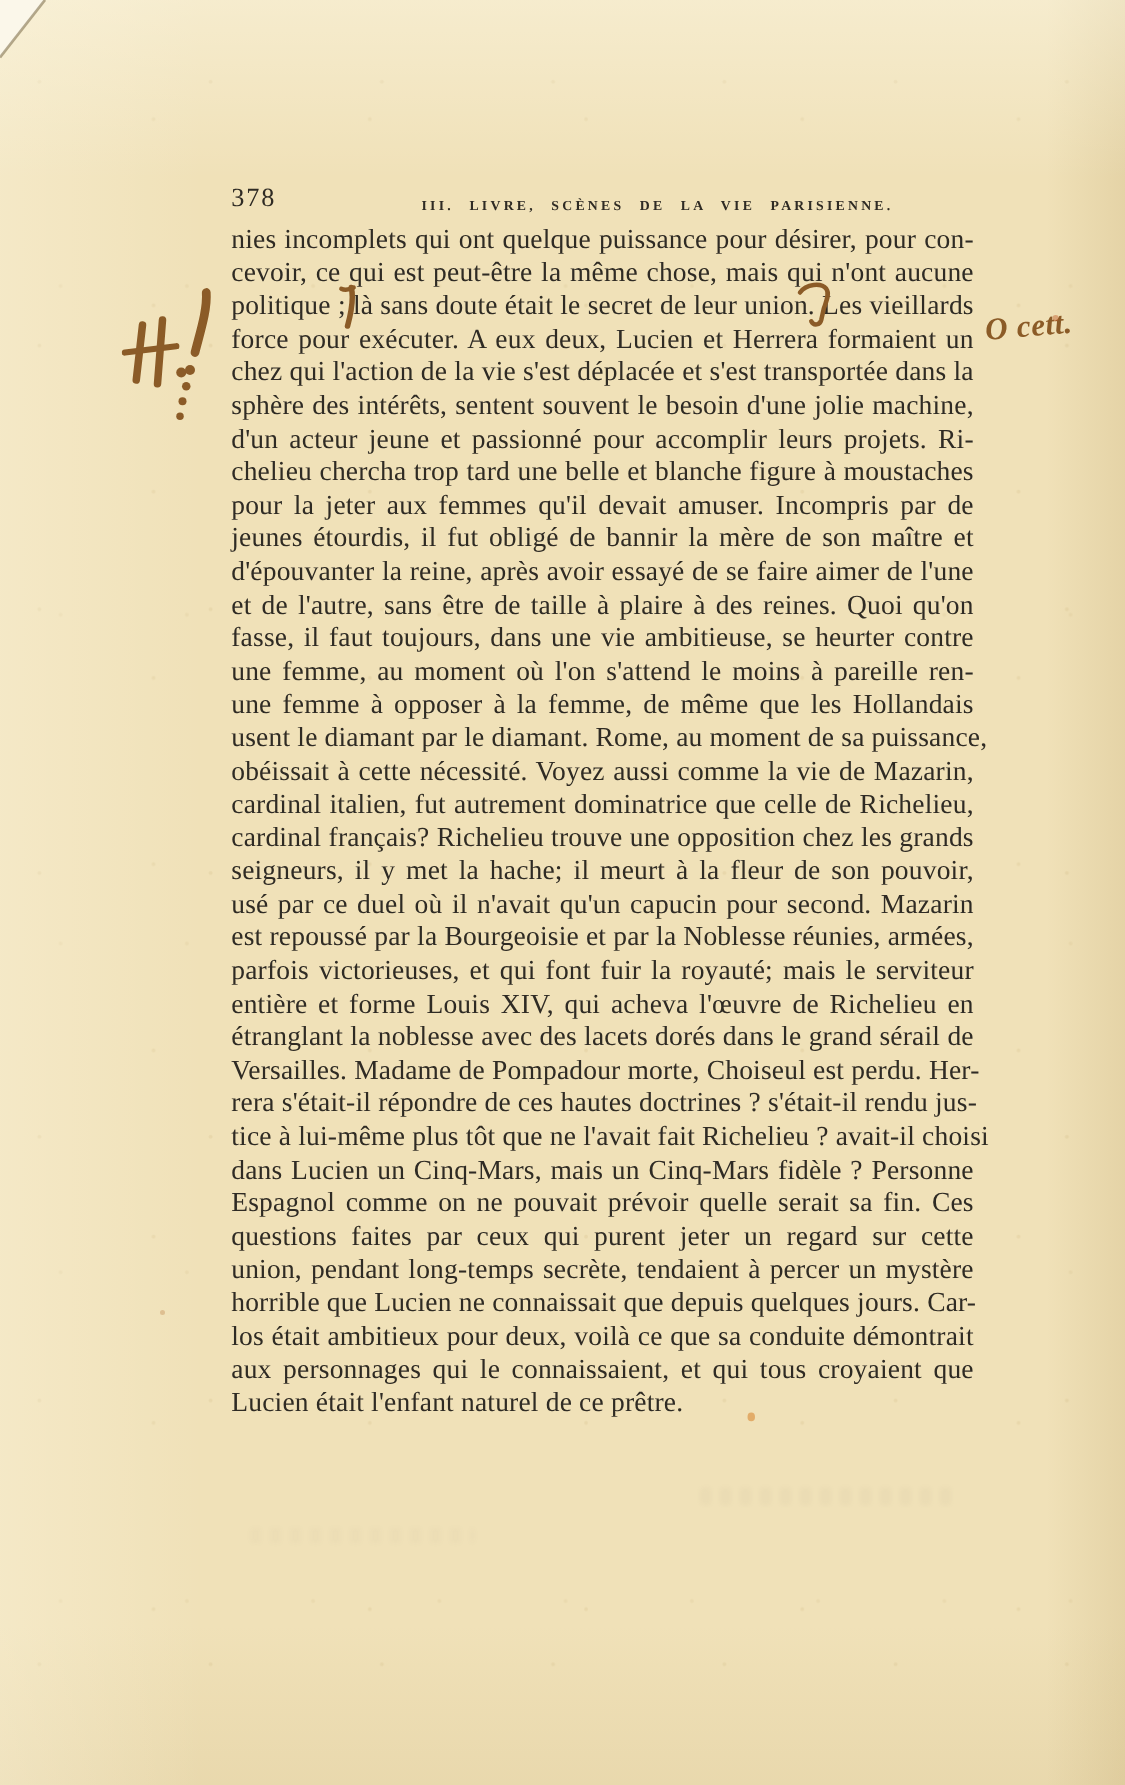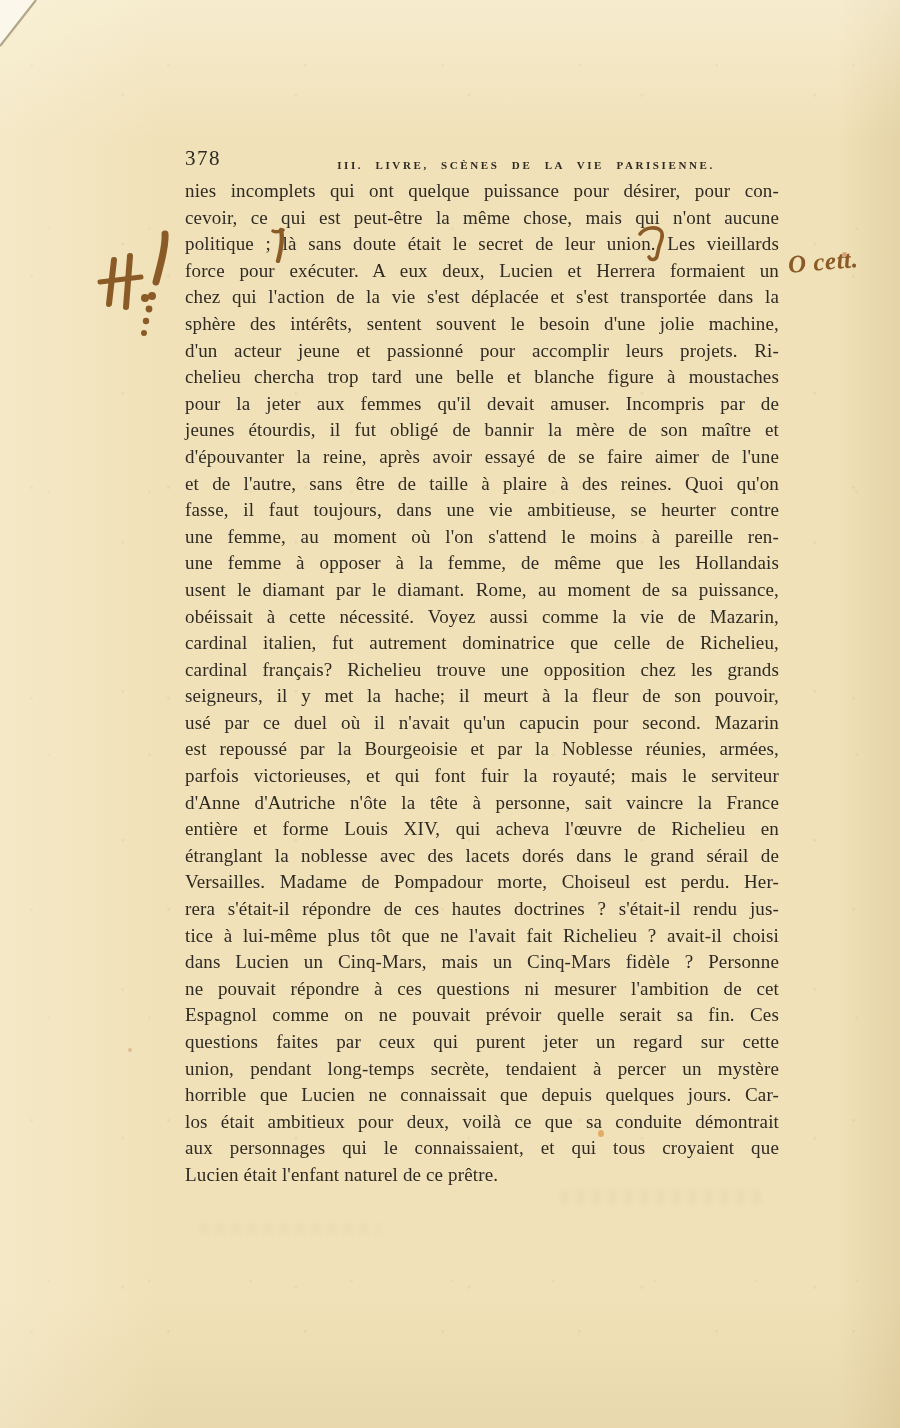--- a/index.html
+++ b/index.html
@@ -48,21 +48,21 @@
 
   .text-block {
     position: absolute;
     left: 185px; top: 178px; width: 594px;
     color: #2f2b24;
   }
   .line {
     position: relative;
     height: 26.6px;
     line-height: 26.6px;
-    font-size: 19px;
+    font-size: 22px;
     letter-spacing: 0.15px;
     text-align: justify;
     text-align-last: justify;
     white-space: nowrap;
   }
   .line.last { text-align-last: left; }
 
   .ink { position: absolute; pointer-events: none; }
 
   .marginalia-left { position: absolute; left: 96px; top: 222px; }
@@ -137,28 +137,26 @@
     <div class="line"><span>une femme, au moment où l'on s'attend le moins à pareille ren-</span></div>
     <div class="line"><span>une femme à opposer à la femme, de même que les Hollandais</span></div>
     <div class="line"><span>usent le diamant par le diamant. Rome, au moment de sa puissance,</span></div>
     <div class="line"><span>obéissait à cette nécessité. Voyez aussi comme la vie de Mazarin,</span></div>
     <div class="line"><span>cardinal italien, fut autrement dominatrice que celle de Richelieu,</span></div>
     <div class="line"><span>cardinal français? Richelieu trouve une opposition chez les grands</span></div>
     <div class="line"><span>seigneurs, il y met la hache; il meurt à la fleur de son pouvoir,</span></div>
     <div class="line"><span>usé par ce duel où il n'avait qu'un capucin pour second. Mazarin</span></div>
     <div class="line"><span>est repoussé par la Bourgeoisie et par la Noblesse réunies, armées,</span></div>
     <div class="line"><span>parfois victorieuses, et qui font fuir la royauté; mais le serviteur</span></div>
-    <div class="line"><span>d'Anne d'Autriche n'ôte la tête à personne, sait vaincre la France</span></div>
     <div class="line"><span>entière et forme Louis XIV, qui acheva l'œuvre de Richelieu en</span></div>
     <div class="line"><span>étranglant la noblesse avec des lacets dorés dans le grand sérail de</span></div>
     <div class="line"><span>Versailles. Madame de Pompadour morte, Choiseul est perdu. Her-</span></div>
     <div class="line"><span>rera s'était-il répondre de ces hautes doctrines ? s'était-il rendu jus-</span></div>
     <div class="line"><span>tice à lui-même plus tôt que ne l'avait fait Richelieu ? avait-il choisi</span></div>
     <div class="line"><span>dans Lucien un Cinq-Mars, mais un Cinq-Mars fidèle ? Personne</span></div>
-    <div class="line"><span>ne pouvait répondre à ces questions ni mesurer l'ambition de cet</span></div>
     <div class="line"><span>Espagnol comme on ne pouvait prévoir quelle serait sa fin. Ces</span></div>
     <div class="line"><span>questions faites par ceux qui purent jeter un regard sur cette</span></div>
     <div class="line"><span>union, pendant long-temps secrète, tendaient à percer un mystère</span></div>
     <div class="line"><span>horrible que Lucien ne connaissait que depuis quelques jours. Car-</span></div>
     <div class="line"><span>los était ambitieux pour deux, voilà ce que sa conduite démontrait</span></div>
     <div class="line"><span>aux personnages qui le connaissaient, et qui tous croyaient que</span></div>
     <div class="line last"><span>Lucien était l'enfant naturel de ce prêtre.</span></div>
   </div>
 
   <svg class="marginalia-left" width="90" height="120" viewBox="0 0 90 120" aria-label="H. !">

